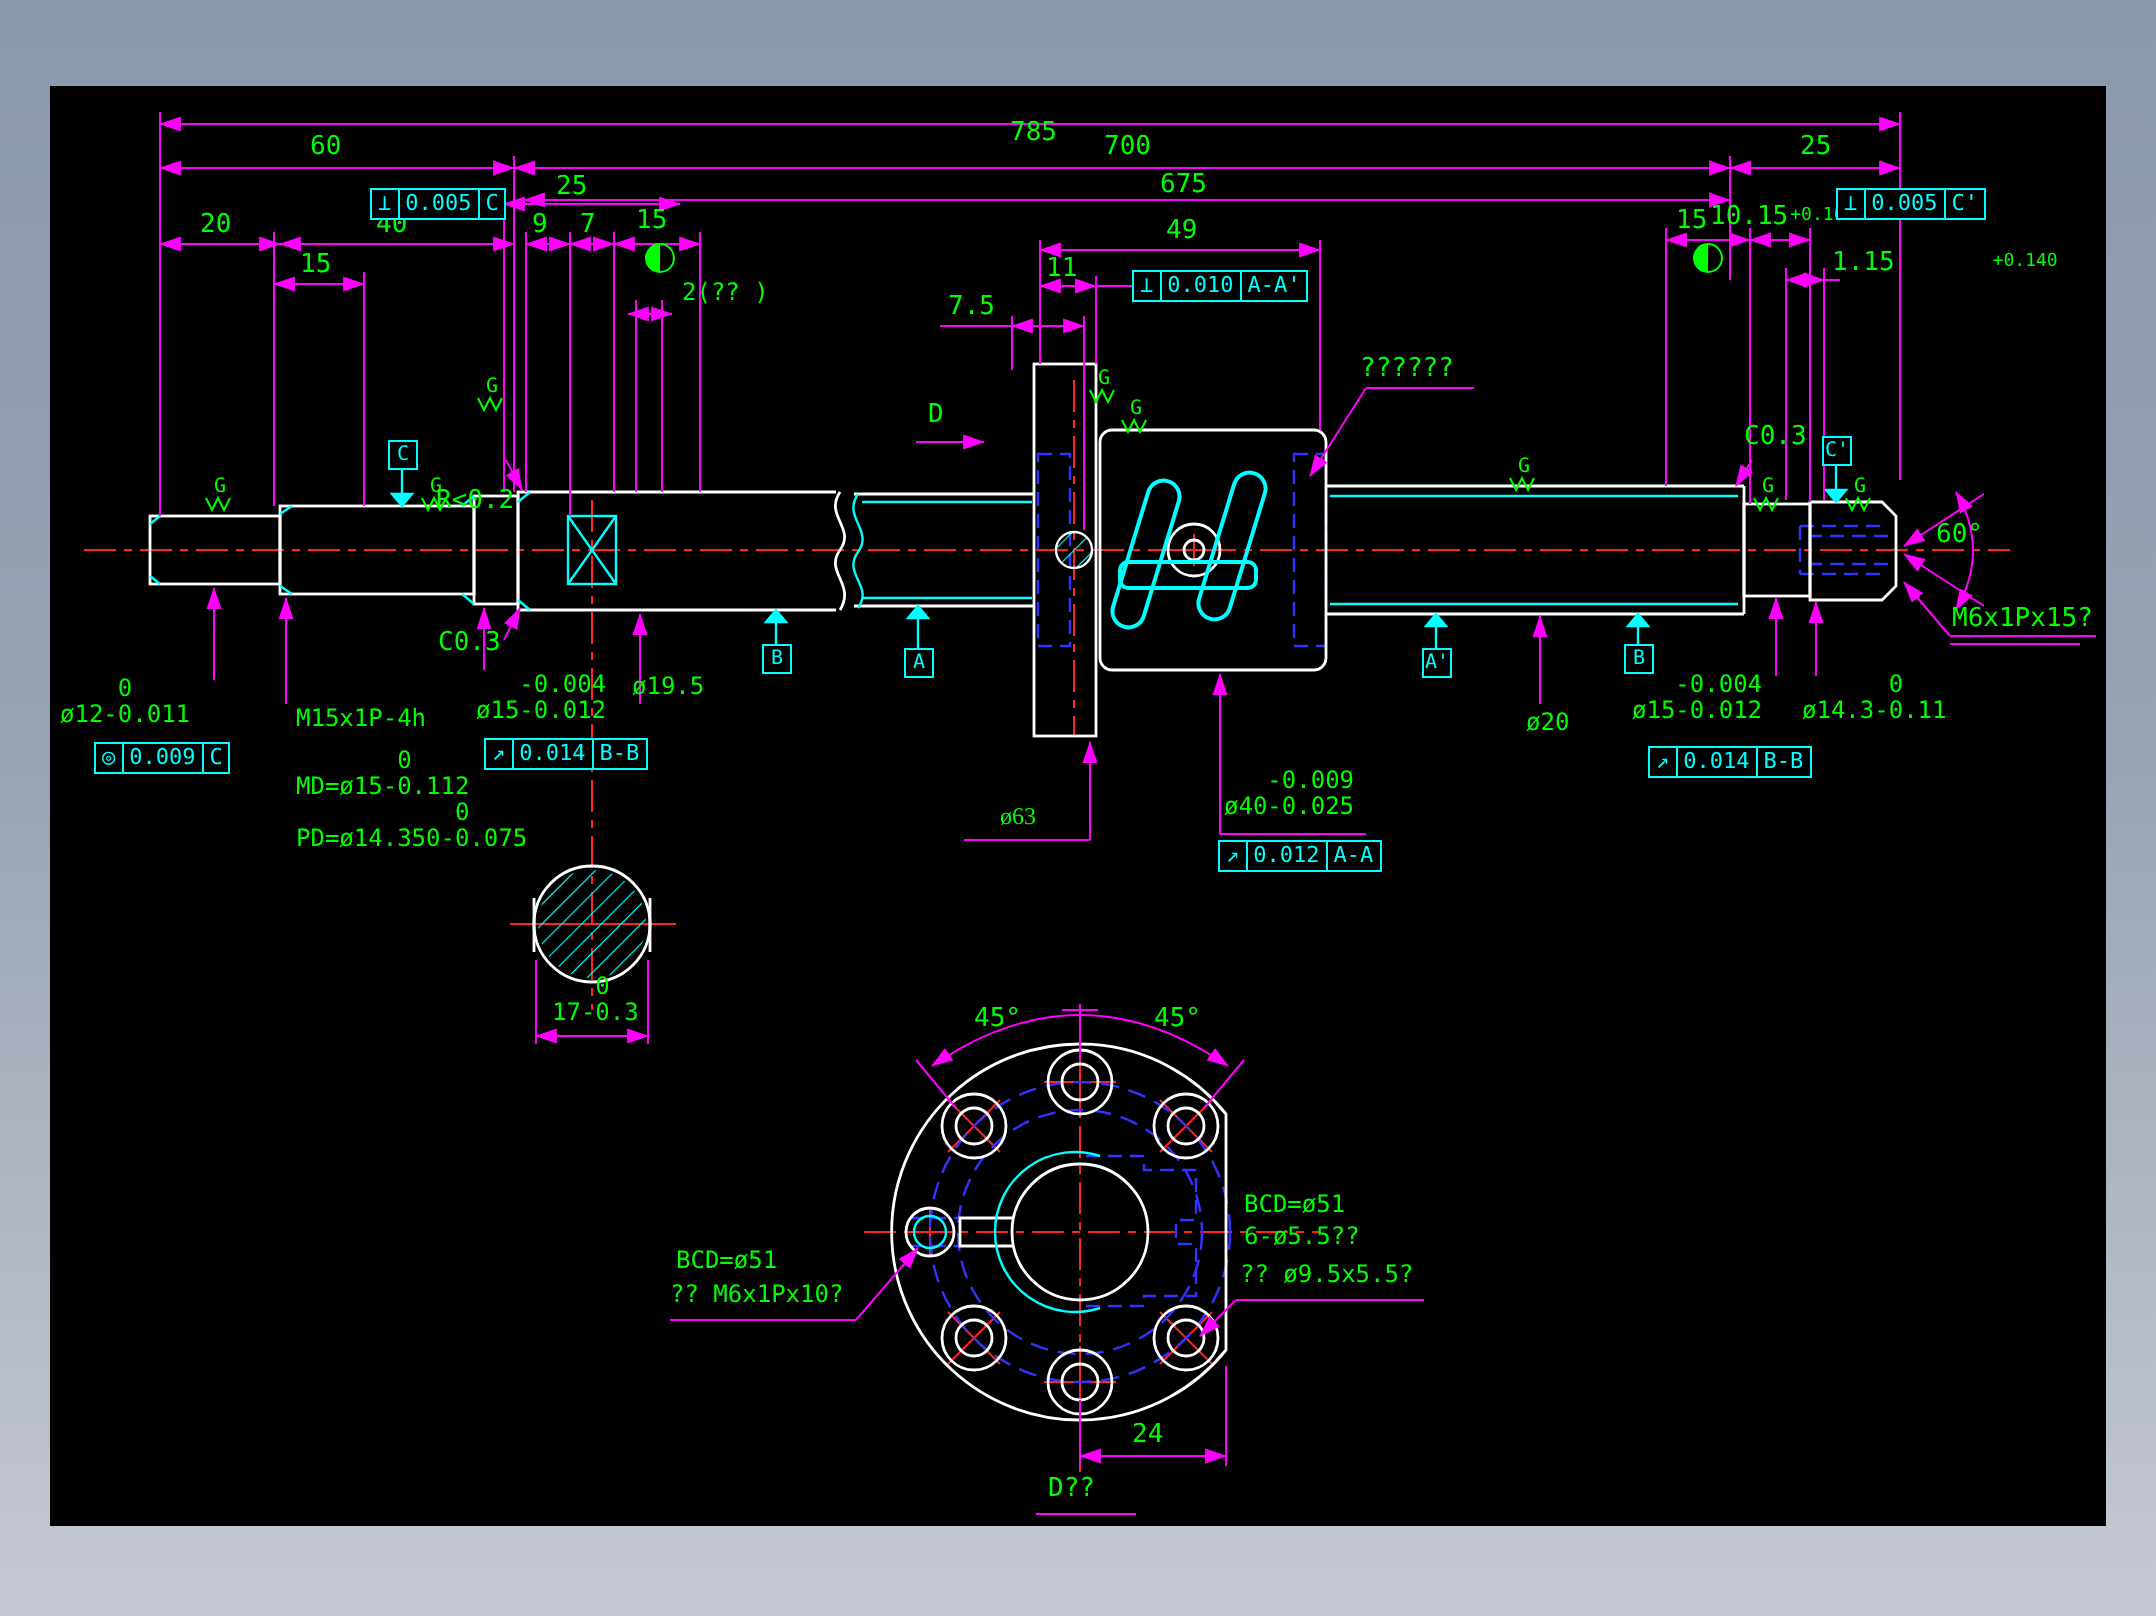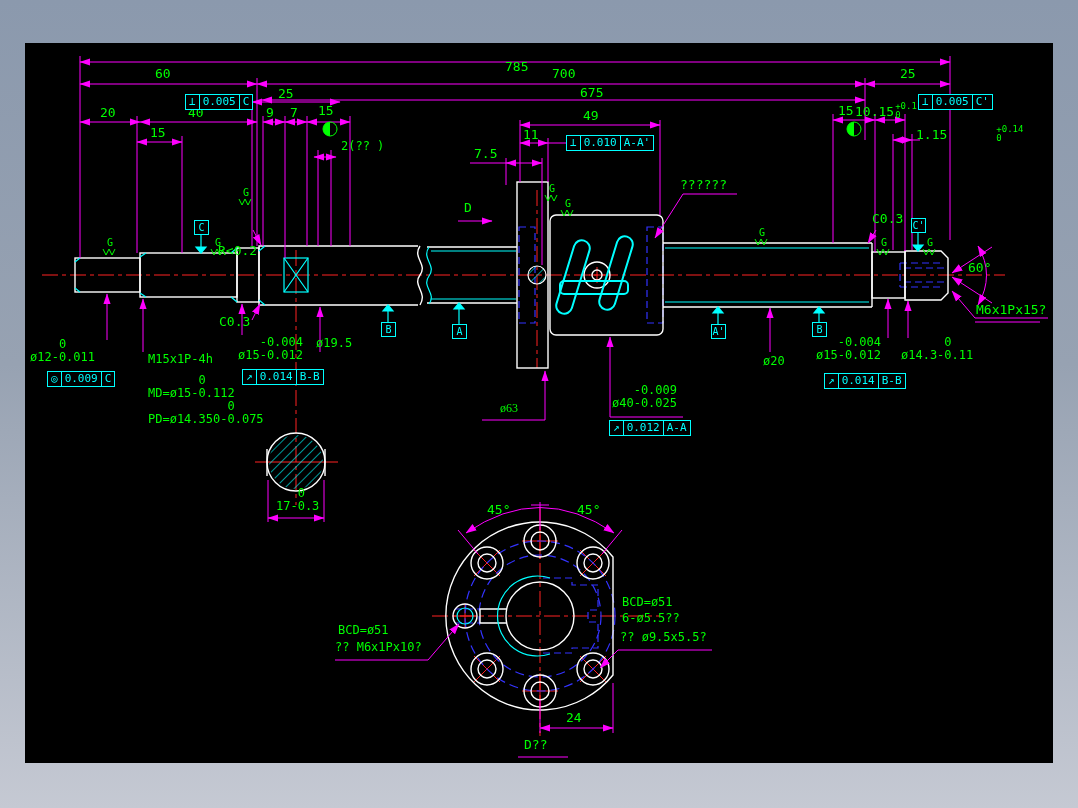--- a/index.html
+++ b/index.html
@@ -7,21 +7,21 @@
     width:1078px;height:808px;position:relative;overflow:hidden;
     background:linear-gradient(180deg,#8b99ad 0%,#97a2b2 45%,#c5c9d3 100%);
     font-family:"DejaVu Sans Mono",monospace;
   }
   #stage{position:absolute;left:0;top:0;width:1078px;height:808px;}
   svg{position:absolute;left:0;top:0;z-index:1;}
   .lbl{position:absolute;color:#00ff00;font:13px "DejaVu Sans Mono",monospace;
        white-space:pre;line-height:1.06;z-index:3;}
   .sm{font-size:12px;}
   .dimtol{display:flex;align-items:center;}
-  .tol{display:inline-flex;flex-direction:column;font-size:9px;line-height:1.05;margin-left:1px;}
+  .tol{display:inline-flex;flex-direction:row;font-size:9px;line-height:1.05;margin-left:1px;}
   .tol i{font-style:normal;}
   .fcf{position:absolute;display:flex;border:1px solid #00ffff;color:#00ffff;background:#000;
        font:11px "DejaVu Sans Mono",monospace;line-height:14px;z-index:3;}
   .fcf span{padding:0 3px;border-right:1px solid #00ffff;}
   .fcf span:last-child{border-right:none;}
   .dflag{position:absolute;width:13px;height:13px;border:1px solid #00ffff;color:#00ffff;
          font:10px "DejaVu Sans Mono",monospace;display:flex;align-items:center;justify-content:center;
          background:#000;z-index:3;}
 </style>
 </head>

